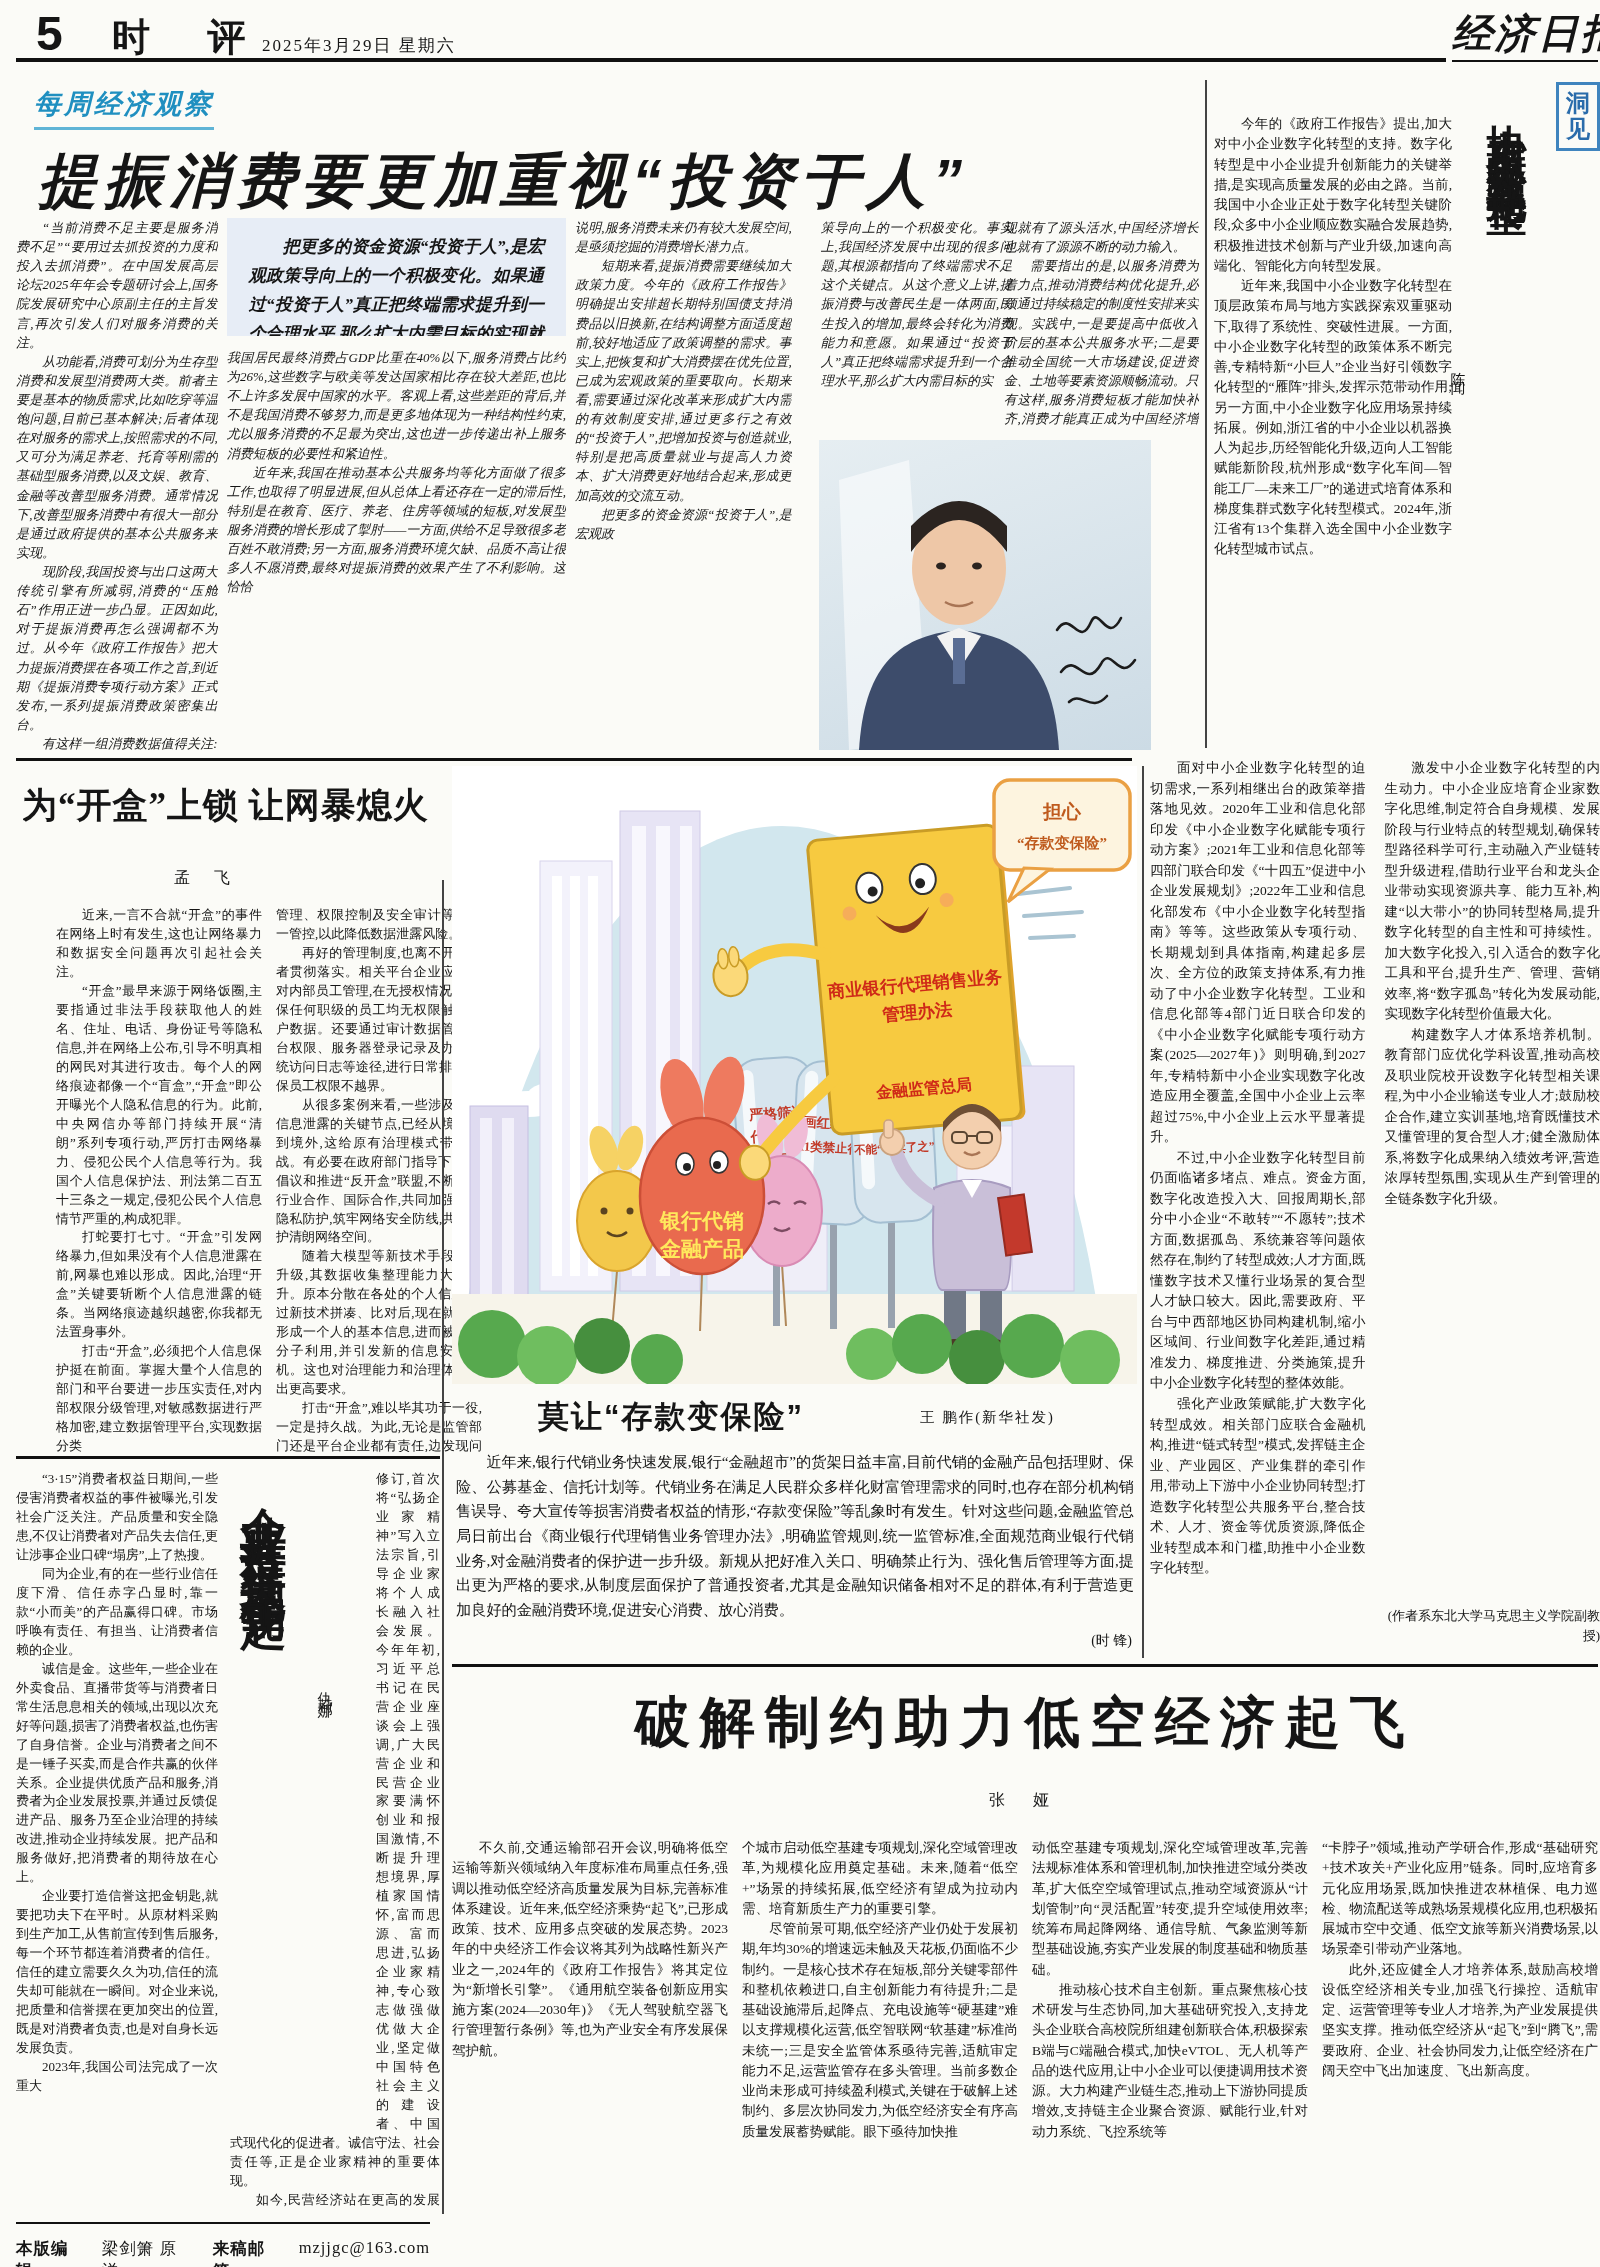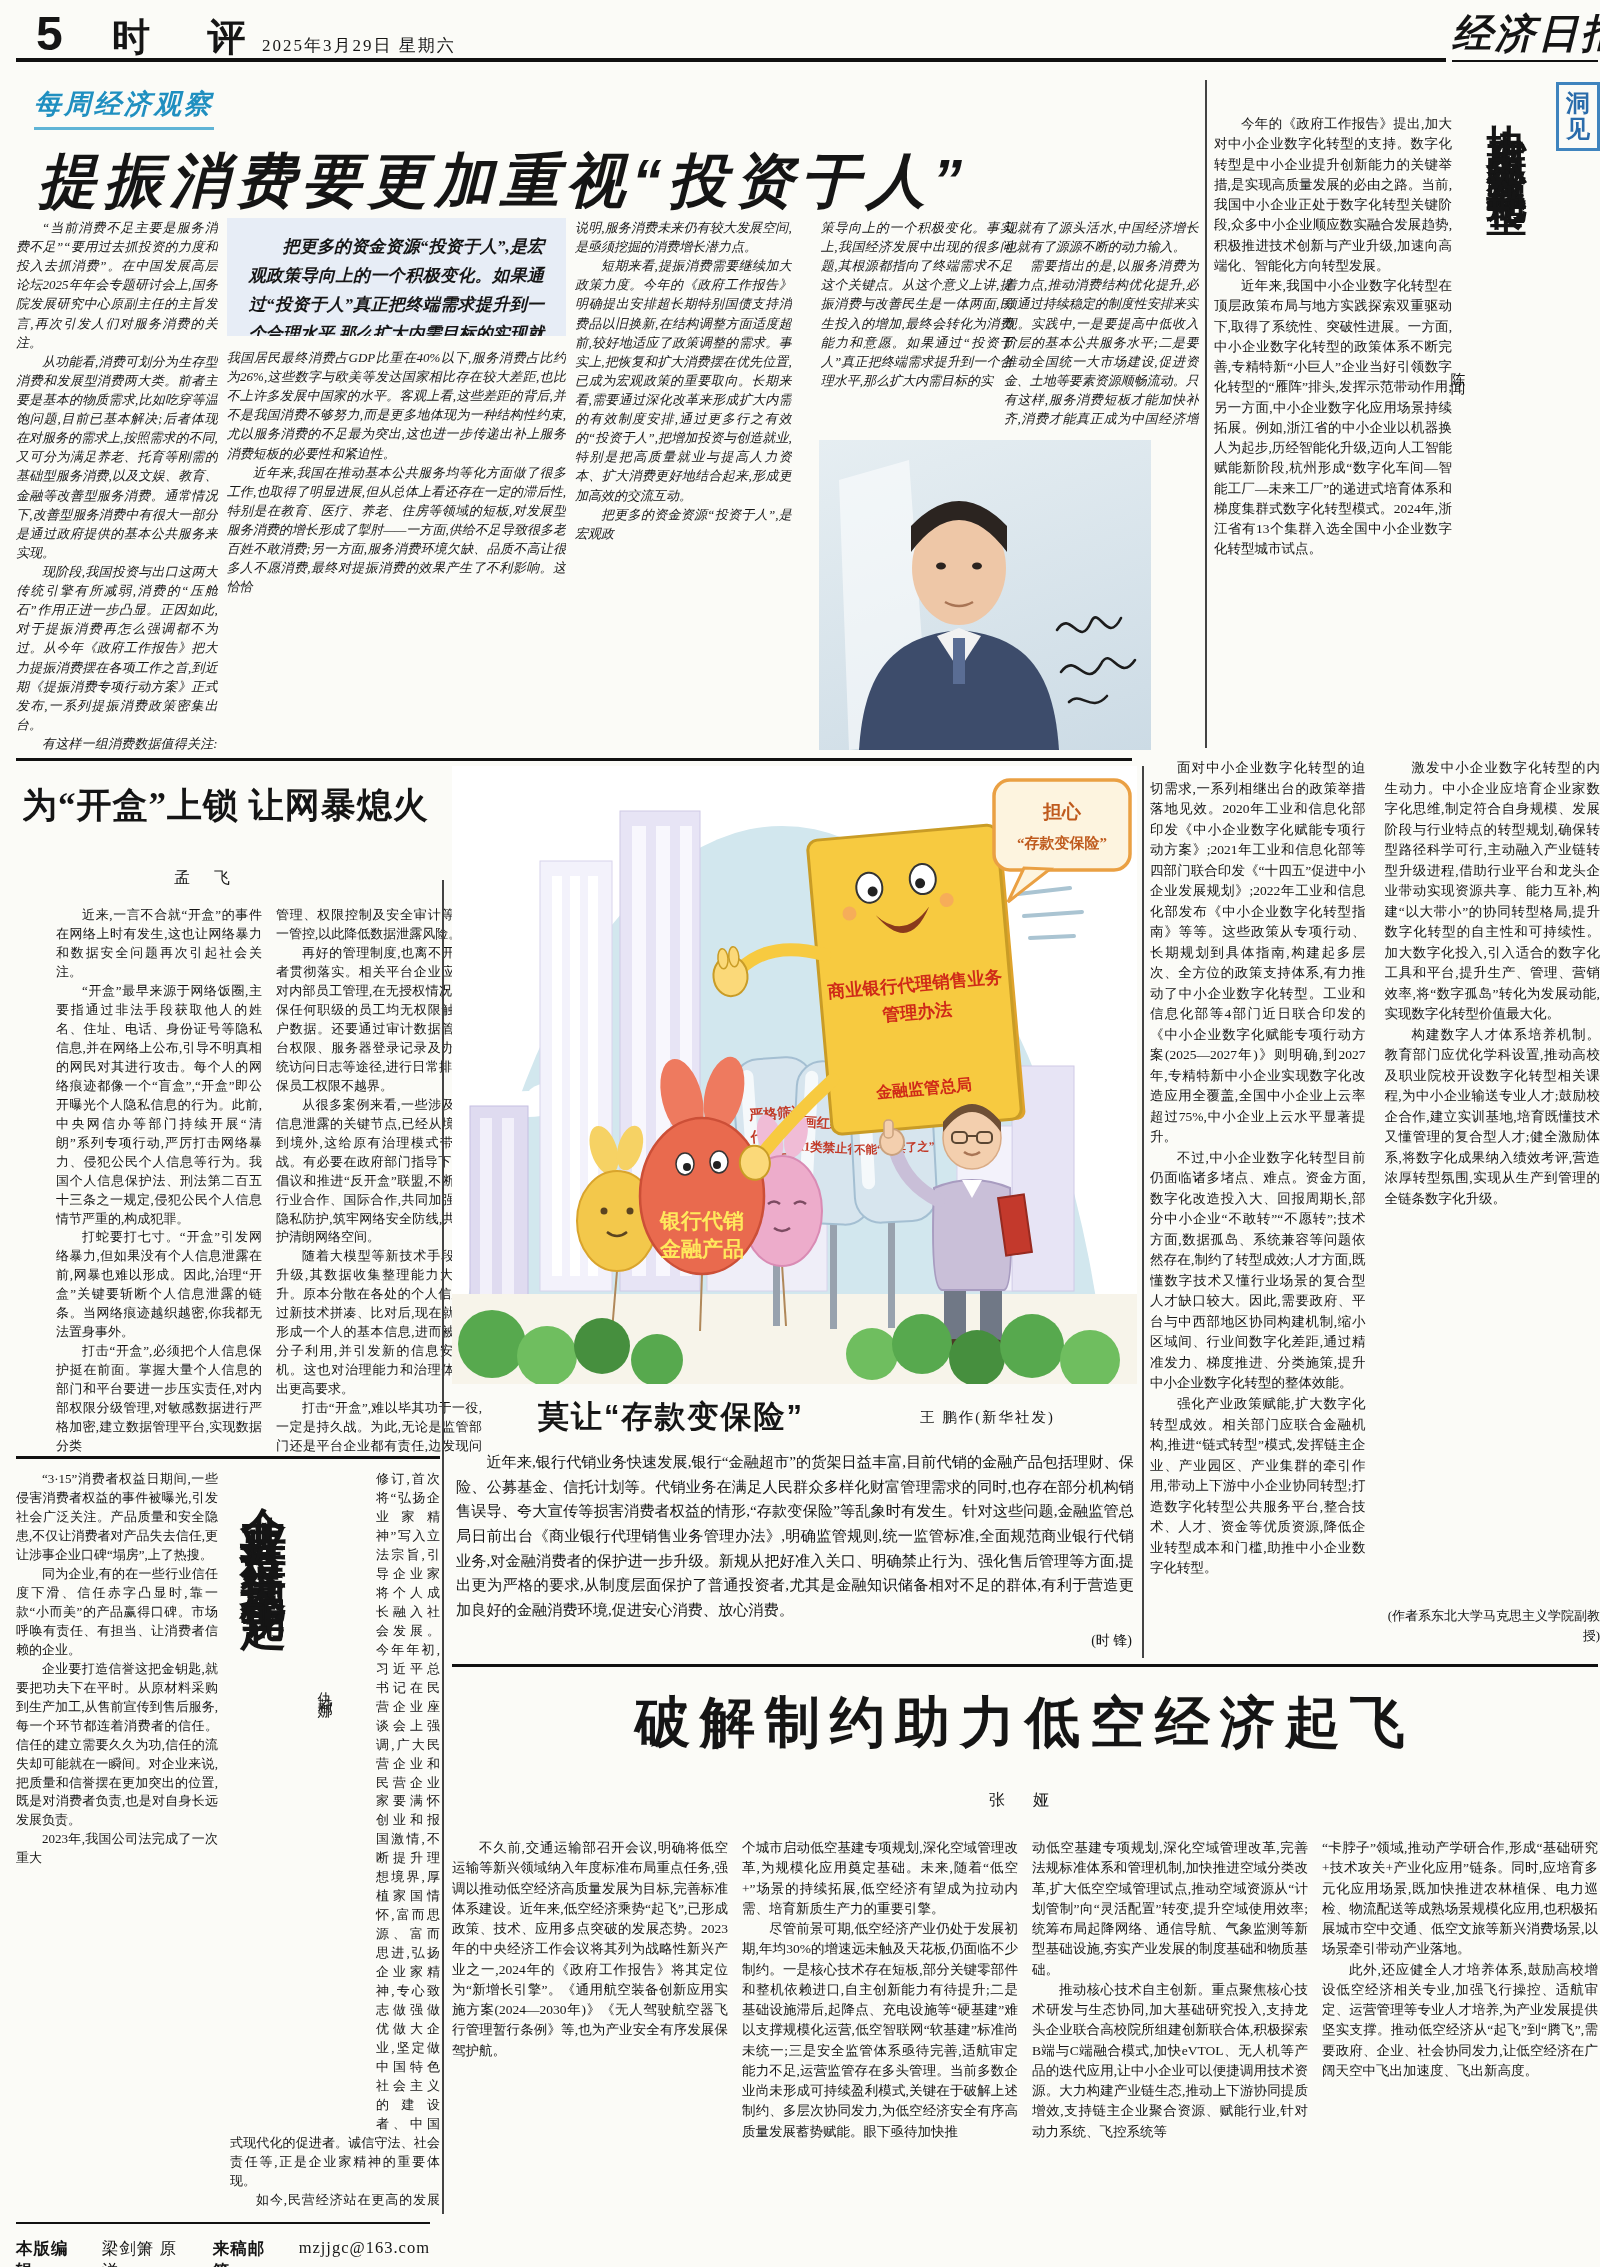--- a/index.html
+++ b/index.html
@@ -363,20 +363,21 @@
       </div>
     <div class="ct-sign">(时 锋)</div>
   </div>
 
   <div class="rule" style="left:16px;top:1456px;width:424px;height:2.5px;"></div>
 
   <div id="qiye">
     <div class="coltext qy-col1">
         <p>“3·15”消费者权益日期间,一些侵害消费者权益的事件被曝光,引发社会广泛关注。产品质量和安全隐患,不仅让消费者对产品失去信任,更让涉事企业口碑“塌房”,上了热搜。</p>
         <p>同为企业,有的在一些行业信任度下滑、信任赤字凸显时,靠一款“小而美”的产品赢得口碑。市场呼唤有责任、有担当、让消费者信赖的企业。</p>
+        <p>诚信是金。这些年,一些企业在外卖食品、直播带货等与消费者日常生活息息相关的领域,出现以次充好等问题,损害了消费者权益,也伤害了自身信誉。企业与消费者之间不是一锤子买卖,而是合作共赢的伙伴关系。企业提供优质产品和服务,消费者为企业发展投票,并通过反馈促进产品、服务乃至企业治理的持续改进,推动企业持续发展。把产品和服务做好,把消费者的期待放在心上。</p>
         <p>企业要打造信誉这把金钥匙,就要把功夫下在平时。从原材料采购到生产加工,从售前宣传到售后服务,每一个环节都连着消费者的信任。信任的建立需要久久为功,信任的流失却可能就在一瞬间。对企业来说,把质量和信誉摆在更加突出的位置,既是对消费者负责,也是对自身长远发展负责。</p>
         <p>2023年,我国公司法完成了一次重大</p>
       </div>
     <div class="coltext qy-col2 cont">
       <div class="qy-float">
         <div class="qy-headline">企业要打造信誉这把金钥匙</div>
         <div class="qy-author">仇莉娜</div>
       </div>
       <span><p>修订,首次将“弘扬企业家精神”写入立法宗旨,引导企业家将个人成长融入社会发展。今年年初,习近平总书记在民营企业座谈会上强调,广大民营企业和民营企业家要满怀创业和报国激情,不断提升理想境界,厚植家国情怀,富而思源、富而思进,弘扬企业家精神,专心致志做强做优做大企业,坚定做中国特色社会主义的建设者、中国式现代化的促进者。诚信守法、社会责任等,正是企业家精神的重要体现。</p><p>如今,民营经济站在更高的发展起点上,前景更加广阔。哪里有未被满足的需求,谁就能在未来商业版图中画下浓墨重彩的一笔。</p></span>
     </div>

